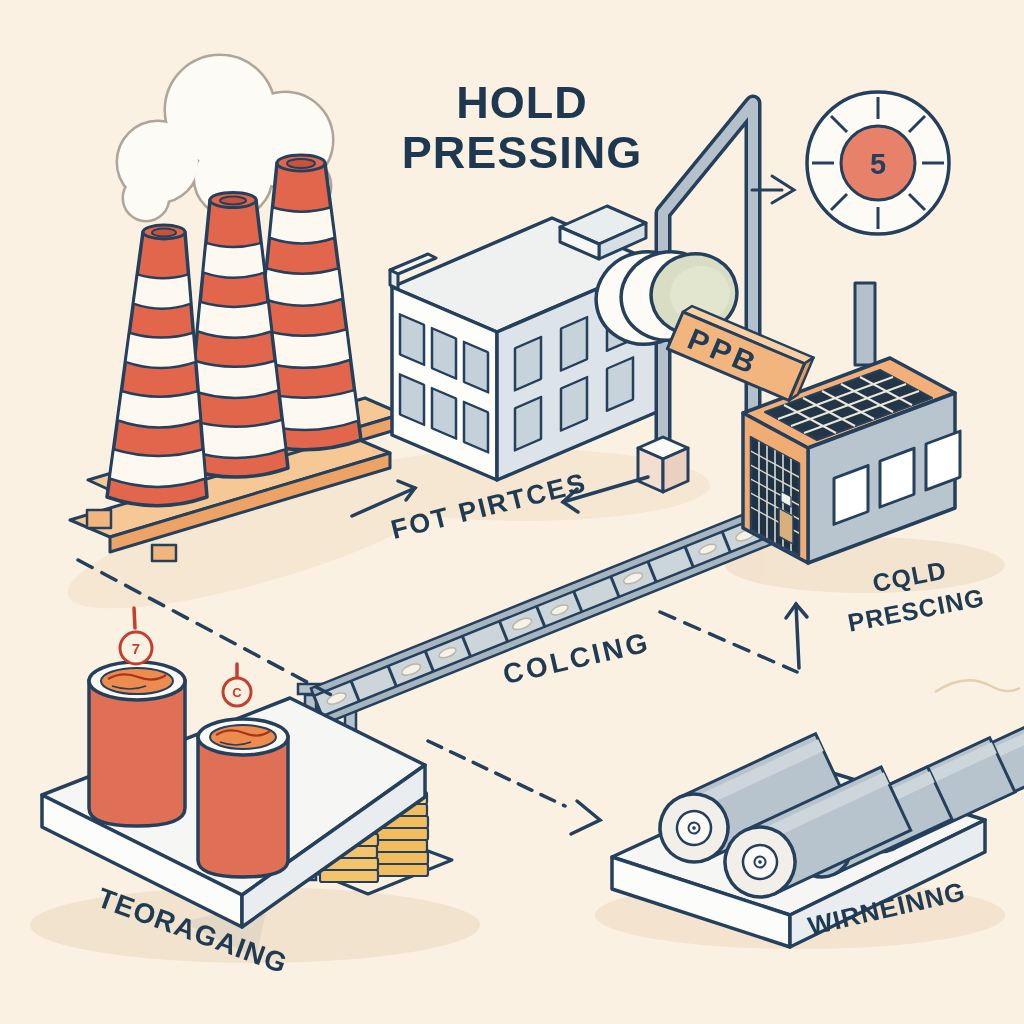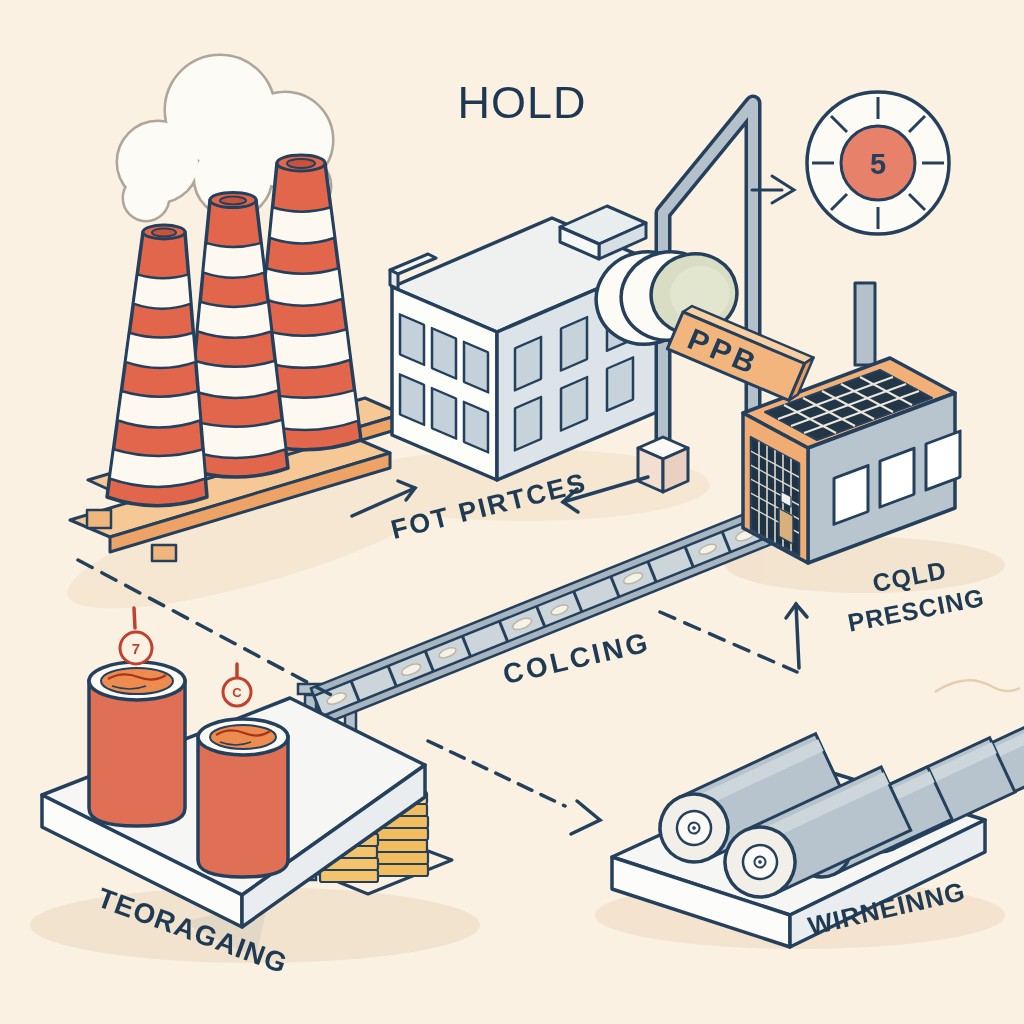--- a/index.html
+++ b/index.html
@@ -1,21 +1,21 @@
 <!DOCTYPE html>
 <html><head>
 <meta charset="utf-8">
 <style>
   html,body{margin:0;padding:0;background:#faf1e2;}
   .canvas{position:relative;width:1024px;height:1024px;background:#faf1e2;overflow:hidden;
           font-family:"Liberation Sans",sans-serif;}
   .canvas svg.scene{position:absolute;left:0;top:0;}
   .label{position:absolute;color:#1f3a53;font-weight:bold;white-space:nowrap;}
   .title{position:absolute;left:322px;top:78px;width:400px;text-align:center;color:#1d3850;
-         font-weight:normal;font-size:45px;line-height:1.1;letter-spacing:1px;}
+         font-weight:bold;font-size:45px;line-height:1.1;letter-spacing:1px;}
   .lbl-hot{left:388px;top:516px;font-size:27px;letter-spacing:2px;transform:rotate(-14deg);transform-origin:0 0;}
   .lbl-cool{left:500px;top:660px;font-size:28px;letter-spacing:3px;transform:rotate(-13deg);transform-origin:0 0;}
   .lbl-cold{left:838px;top:560px;width:150px;text-align:center;font-size:25px;line-height:1.35;
             letter-spacing:1px;transform:rotate(-11deg);}
   .lbl-storage{left:104px;top:882px;font-size:28px;letter-spacing:1px;transform:rotate(20deg);transform-origin:0 0;}
   .lbl-wind{left:805px;top:912px;font-size:26px;letter-spacing:1px;transform:rotate(-13deg);transform-origin:0 0;}
   svg text{font-family:"Liberation Sans",sans-serif;font-weight:bold;}
 </style>
 </head>
 <body>
@@ -385,20 +385,21 @@
       <line x1="648" y1="477" x2="563" y2="502"></line>
       <polyline points="577,489 563,502 578,512"></polyline>
     </g>
   </g>
 
   <path d="M935,692 q30,-20 56,-6 q16,9 29,2" fill="none" stroke="#e6cfae" stroke-width="2.5"></path>
 </svg>
 
 <div class="title">
   <div>HOLD</div>
+  <div>PRESSING</div>
 </div>
 <div class="label lbl-hot">FOT PIRTCES</div>
 <div class="label lbl-cool">COLCING</div>
 <div class="label lbl-cold">
   <div>CQLD</div>
   <div>PRESCING</div>
 </div>
 <div class="label lbl-storage">TEORAGAING</div>
 <div class="label lbl-wind">WIRNEINNG</div>
 

